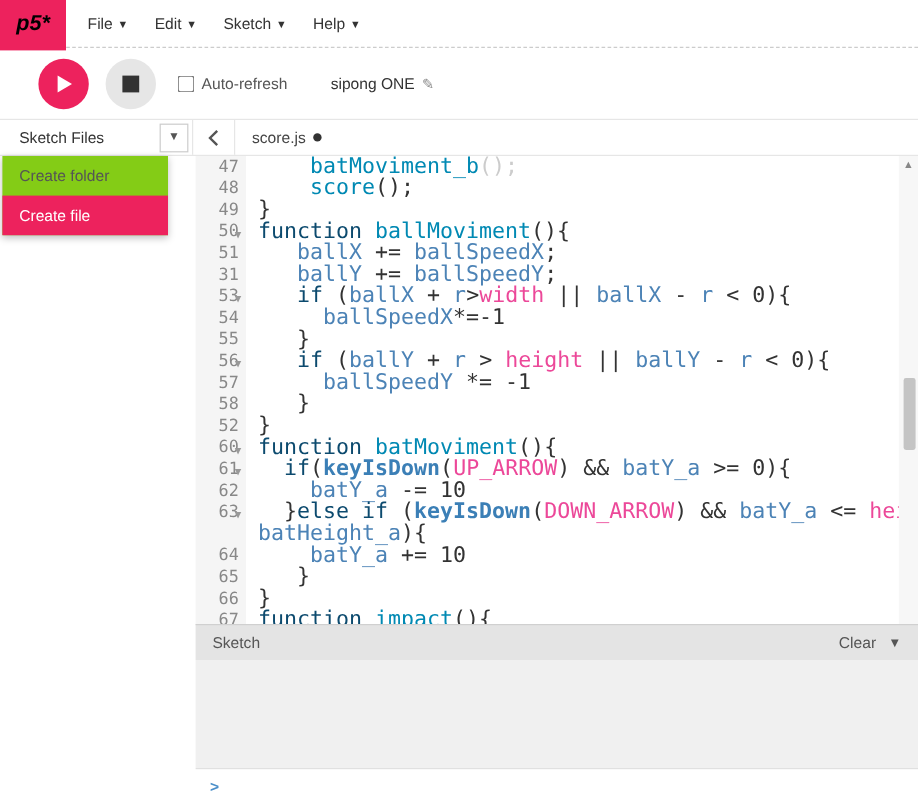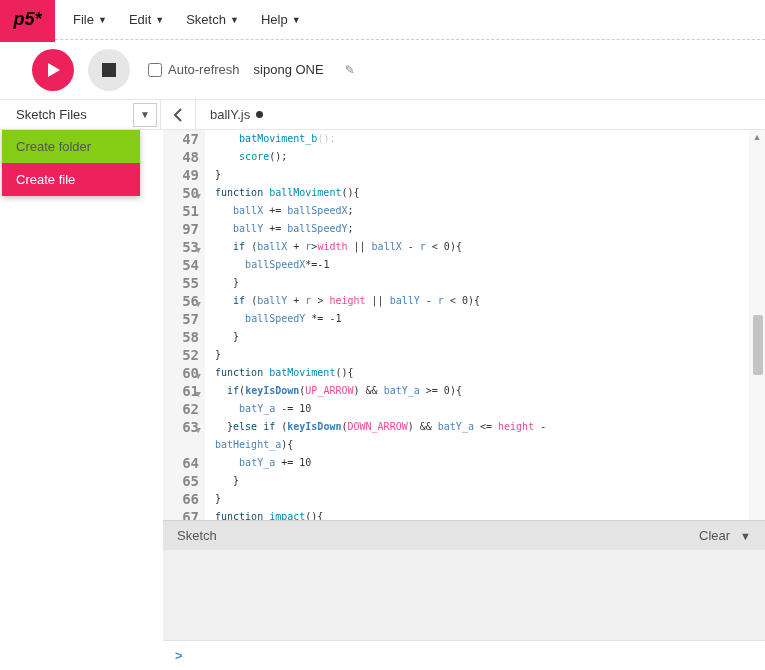--- a/index.html
+++ b/index.html
@@ -9,37 +9,37 @@
 .menu { display: flex; gap: 22px; padding-left: 18px; }
 .menu-item { cursor: pointer; color: #333; display: flex; align-items: center; gap: 4px; }
 .menu-item .tri { font-size: 9px; }
 .runbar { display: flex; align-items: center; height: 60px; padding-left: 32px; gap: 14px; border-bottom: 1px solid #e6e6e6; }
 .runbtn { width: 42px; height: 42px; border-radius: 50%; background: #ed225d; display: flex; align-items: center; justify-content: center; cursor: pointer; }
 .runbtn svg { fill: #fff; }
 .stopbtn { width: 42px; height: 42px; border-radius: 50%; background: #e6e6e6; display: flex; align-items: center; justify-content: center; cursor: pointer; }
 .stopbtn .sq { width: 14px; height: 14px; background: #333; }
 .auto { display: flex; align-items: center; gap: 6px; color: #555; margin-left: 4px; }
 .auto input { width: 14px; height: 14px; }
-.sketchname { color: #333; display: flex; align-items: center; gap: 21px; }
+.sketchname { margin-left: 22px; color: #333; display: flex; align-items: center; gap: 6px; }
 .pencil { font-size: 12px; color: #888; }
 .filesbar { position: relative; display: flex; align-items: stretch; height: 30px; border-bottom: 1px solid #e6e6e6; }
 .filesheader { width: 160px; display: flex; align-items: center; justify-content: space-between; padding: 0 0 0 16px; color: #333; }
 .filesdrop { width: 24px; height: 24px; border: 1px solid #ccc; margin-right: 3px; display: flex; align-items: center; justify-content: center; cursor: pointer; font-size: 10px; color: #555; }
 .collapse { width: 36px; border-left: 1px solid #e6e6e6; border-right: 1px solid #e6e6e6; display: flex; align-items: center; justify-content: center; cursor: pointer; }
 .collapse svg { stroke: #555; }
 .tab { display: flex; align-items: center; padding: 0 14px; gap: 6px; color: #444; }
 .dot { width: 7px; height: 7px; background: #333; border-radius: 50%; }
 .dropdown { position: absolute; top: 30px; left: 2px; width: 138px; background: #84cc16; box-shadow: 0 2px 6px rgba(0,0,0,0.25); z-index: 10; }
 .dropdown .dd-item { padding: 9px 14px; cursor: pointer; color: #555; }
 .dropdown .dd-item.active { background: #ed225d; color: #fff; }
 .main { position: absolute; top: 130px; left: 163px; right: 0; bottom: 150px; display: flex; }
 .gutter { width: 42px; background: #f5f5f5; text-align: right; padding-right: 6px; font-family: Consolas, Menlo, monospace; font-size: 14px; color: #888; line-height: 18px; padding-top: 0; }
-.gutter .ln { position: relative; height: 18px; font-weight: bold; }
+.gutter .ln { position: relative; height: 18px; }
 .gutter .fold { position: absolute; right: -2px; top: 3px; font-size: 9px; color: #999; }
-.code { flex: 1; font-family: Consolas, Menlo, monospace; font-size: 10px; line-height: 18px; white-space: pre; padding-left: 10px; overflow: hidden; position: relative; }
+.code { flex: 1; font-family: Consolas, Menlo, monospace; font-size: 18px; line-height: 18px; white-space: pre; padding-left: 10px; overflow: hidden; position: relative; }
 .kw { color: #0c4a6e; }
 .fn { color: #0089b3; }
 .var { color: #4c83b6; }
 .pink { color: #ec4899; }
 .p5kw { color: #3b7fb6; font-weight: bold; }
 .num { color: #333; }
 .scrollbar { position: absolute; right: 0; top: 130px; width: 16px; bottom: 150px; background: #f7f7f7; }
 .scrollup { height: 14px; display:flex; align-items:center; justify-content:center; font-size:9px; color:#888; }
 .thumb { position: absolute; right: 2px; top: 185px; width: 10px; height: 60px; background: #c4c4c4; border-radius: 2px; }
 .consolehdr { position: absolute; left: 163px; right: 0; bottom: 120px; height: 30px; background: #e4e4e4; display: flex; align-items: center; justify-content: space-between; padding: 0 14px; color: #555; border-top: 1px solid #d0d0d0; }
@@ -97,39 +97,39 @@
   <div class="filesheader">
     <span>Sketch Files</span>
     <div class="filesdrop">▼</div>
   </div>
   <div class="collapse">
     <svg width="10" height="14" viewBox="0 0 10 14" fill="none" stroke-width="2">
         <polyline points="8,1 2,7 8,13"></polyline>
       </svg>
   </div>
   <div class="tab">
-    <span>ballY.js</span>
+    <span>score.js</span>
     <span class="dot"></span>
   </div>
   <div class="dropdown">
     <div class="dd-item">Create folder</div>
     <div class="dd-item active">Create file</div>
   </div>
 </div>
 
 <div class="leftpanel"></div>
 
 <div class="main">
   <div class="gutter" id="gutter">
       <div class="ln">47</div>
       <div class="ln">48</div>
       <div class="ln">49</div>
       <div class="ln">50<span class="fold">▼</span></div>
       <div class="ln">51</div>
-      <div class="ln">97</div>
+      <div class="ln">31</div>
       <div class="ln">53<span class="fold">▼</span></div>
       <div class="ln">54</div>
       <div class="ln">55</div>
       <div class="ln">56<span class="fold">▼</span></div>
       <div class="ln">57</div>
       <div class="ln">58</div>
       <div class="ln">52</div>
       <div class="ln">60<span class="fold">▼</span></div>
       <div class="ln">61<span class="fold">▼</span></div>
       <div class="ln">62</div>

